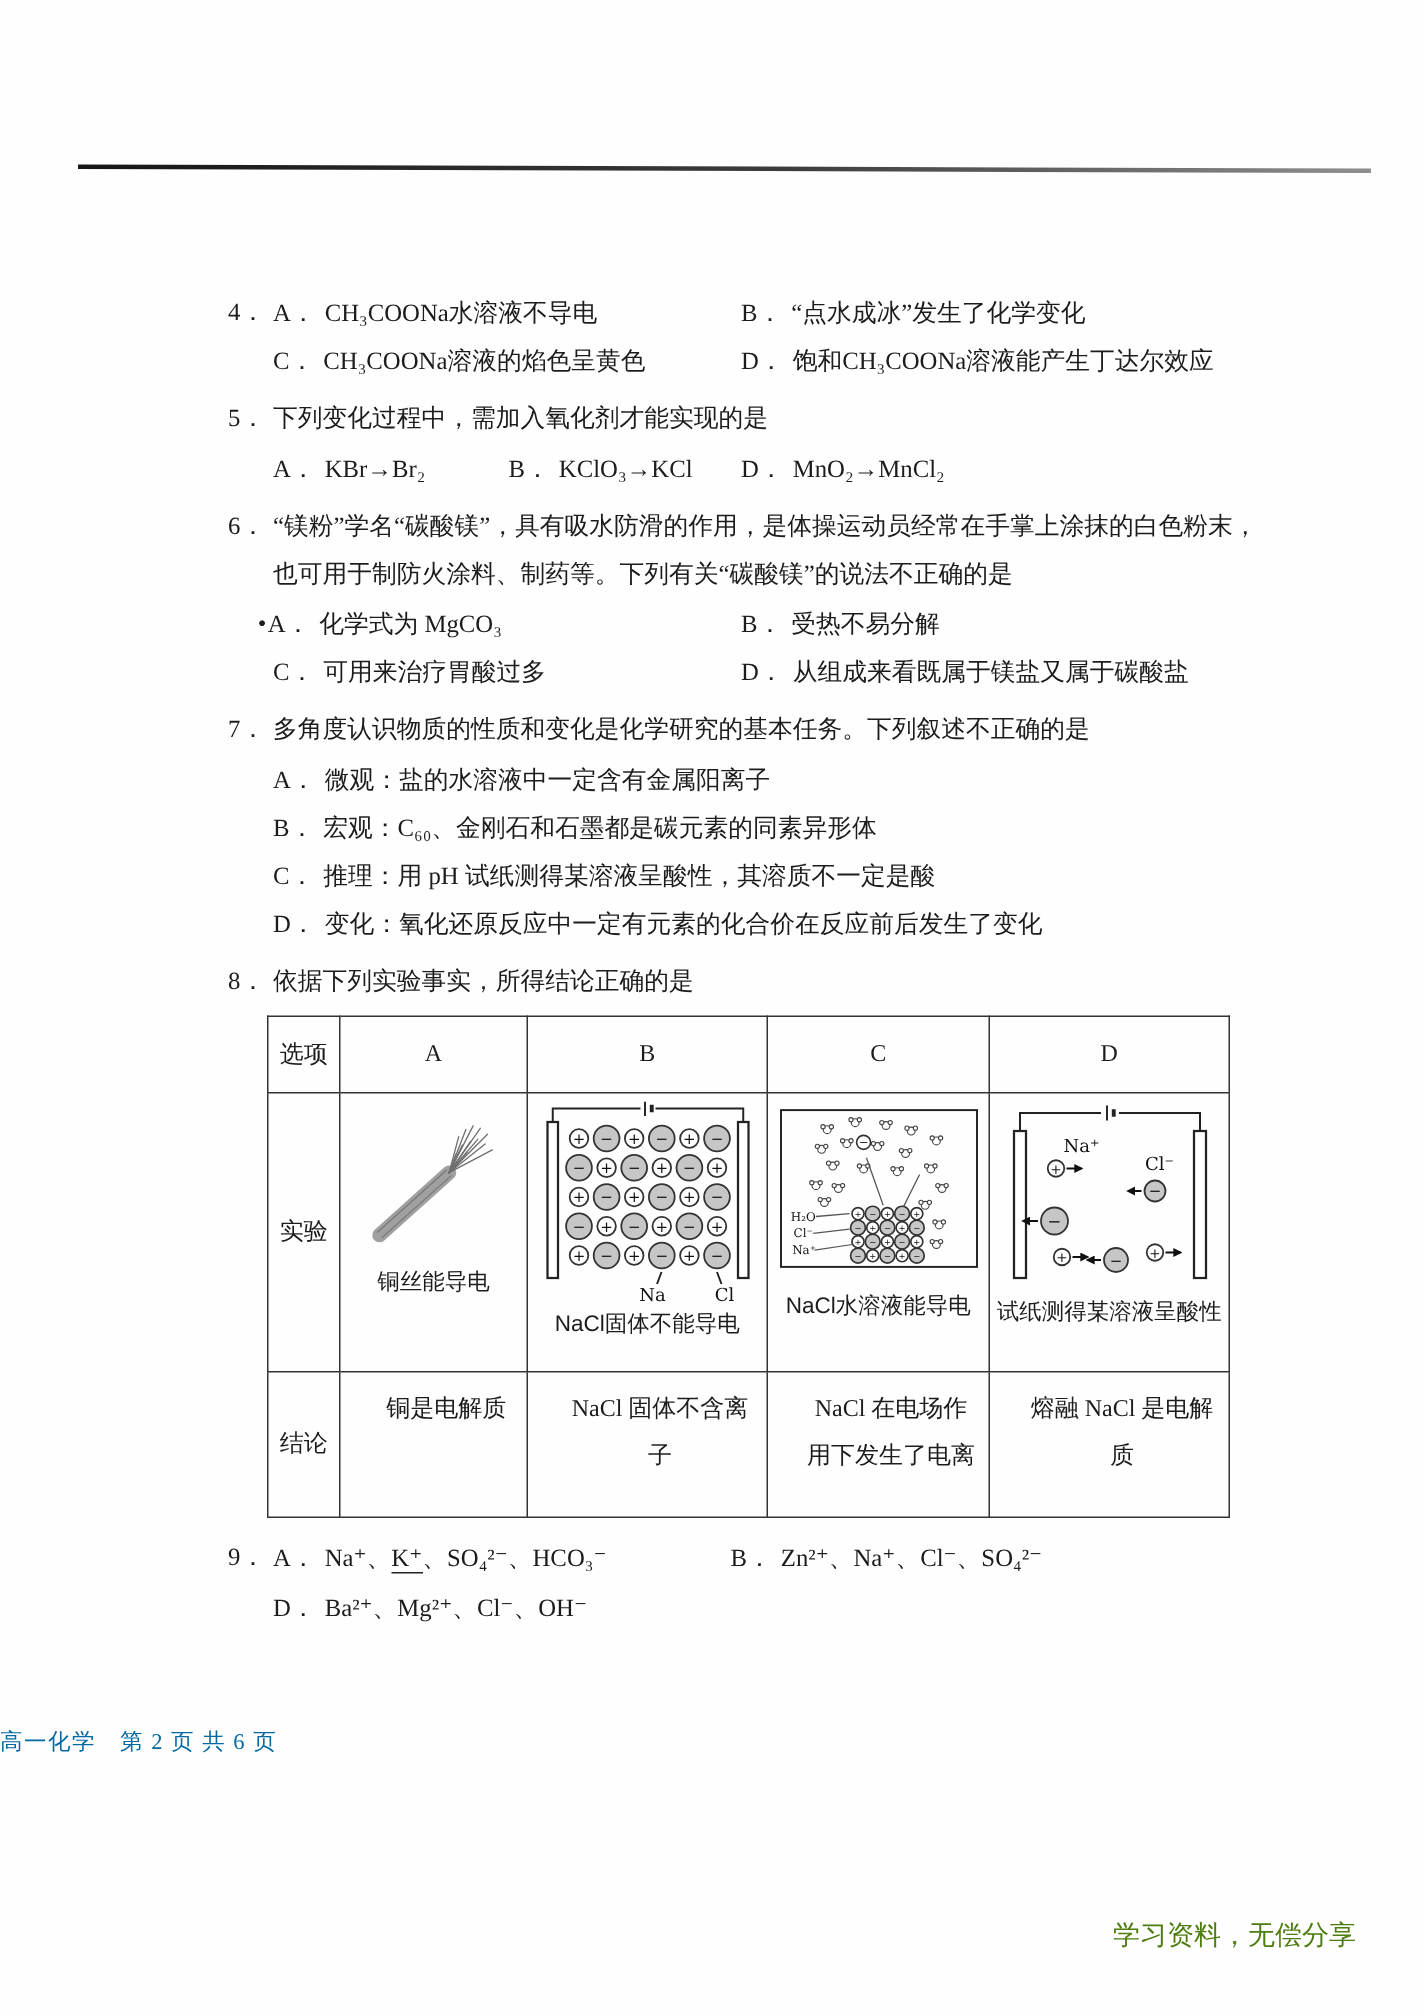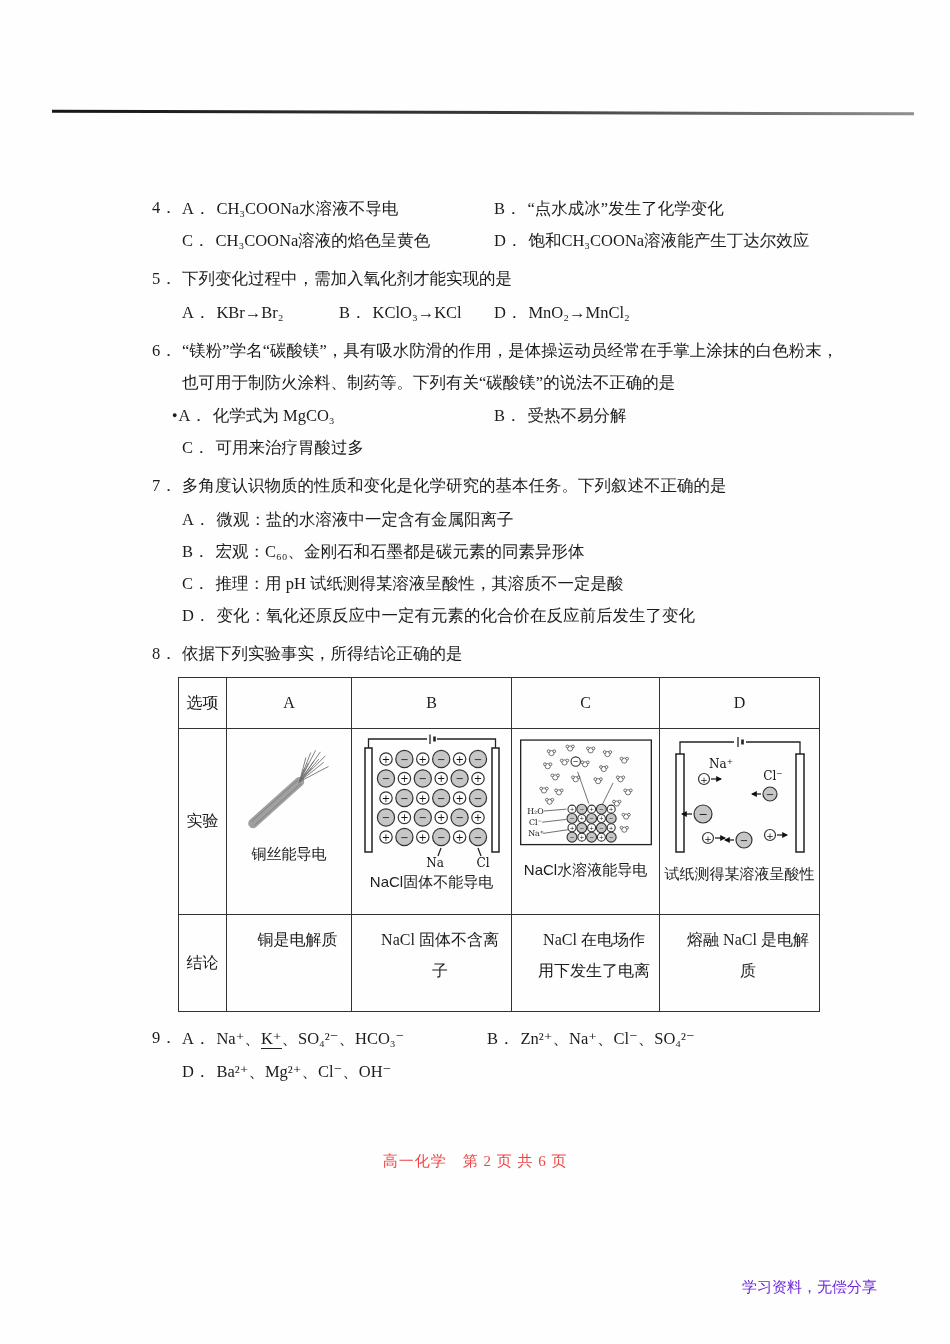--- a/index.html
+++ b/index.html
@@ -39,24 +39,24 @@
   .ion-plus{fill:#fff;stroke:#333;stroke-width:1.2;}
   .ion-minus{fill:#c6c6c6;stroke:#333;stroke-width:1.2;}
   .ion-sign{font-family:"DejaVu Sans",sans-serif;text-anchor:middle;fill:#111;}
   .ionlabel{font-family:"DejaVu Serif",serif;font-size:12px;text-anchor:middle;fill:#111;}
   .smlabel{font-family:"DejaVu Serif",serif;font-size:8.5px;text-anchor:start;fill:#111;}
   .wm{fill:#fff;stroke:#444;stroke-width:0.8;}
   .wirebody{stroke:#a0a0a0;stroke-width:12;stroke-linecap:round;}
   .wireedge{stroke:#787878;stroke-width:1;}
   .strand{stroke:#6f6f6f;stroke-width:1.1;stroke-linecap:round;}
   .arrow{stroke:#111;stroke-width:1.2;marker-end:url(#arrh);}
-  .footer{position:absolute;top:1152px;left:0;width:100%;text-align:center;
-        font-size:15px;letter-spacing:1px;color:#ef4444;}
+  .footer{position:absolute;top:1152px;left:0;width:100%;text-align:left;
+        font-size:15px;letter-spacing:1px;color:#0369a1;}
   .watermark{position:absolute;top:1278px;left:742px;
-        font-family:"Liberation Sans","DejaVu Sans",sans-serif;font-size:15px;color:#6d28d9;}
+        font-family:"Liberation Sans","DejaVu Sans",sans-serif;font-size:18px;color:#4d7c0f;}
 </style>
 </head>
 <body>
 
 <div class="page">
 
   <svg width="0" height="0" style="position:absolute">
     <defs>
       <marker id="arrh" viewBox="0 0 10 10" refX="8" refY="5" markerWidth="5" markerHeight="5" orient="auto-start-reverse">
         <path d="M0,0 L10,5 L0,10 z" fill="#111"></path>
@@ -98,20 +98,21 @@
     </div>
 
     <div class="question">
       <span class="qnum">6．</span>
       <div class="qbody">
         <div class="stem">“镁粉”学名“碳酸镁”，具有吸水防滑的作用，是体操运动员经常在手掌上涂抹的白色粉末，也可用于制防火涂料、制药等。下列有关“碳酸镁”的说法不正确的是</div>
         <div class="opts grid2">
           <div class="opt"><span class="bullet">●</span><span class="olabel">A．</span><span>化学式为 MgCO₃</span></div>
           <div class="opt"><span class="olabel">B．</span><span>受热不易分解</span></div>
           <div class="opt"><span class="olabel">C．</span><span>可用来治疗胃酸过多</span></div>
+          <div class="opt"><span class="olabel">D．</span><span>从组成来看既属于镁盐又属于碳酸盐</span></div>
         </div>
       </div>
     </div>
 
     <div class="question">
       <span class="qnum">7．</span>
       <div class="qbody">
         <div class="stem">多角度认识物质的性质和变化是化学研究的基本任务。下列叙述不正确的是</div>
         <div class="opts">
           <div class="opt"><span class="olabel">A．</span><span>微观：盐的水溶液中一定含有金属阳离子</span></div>

